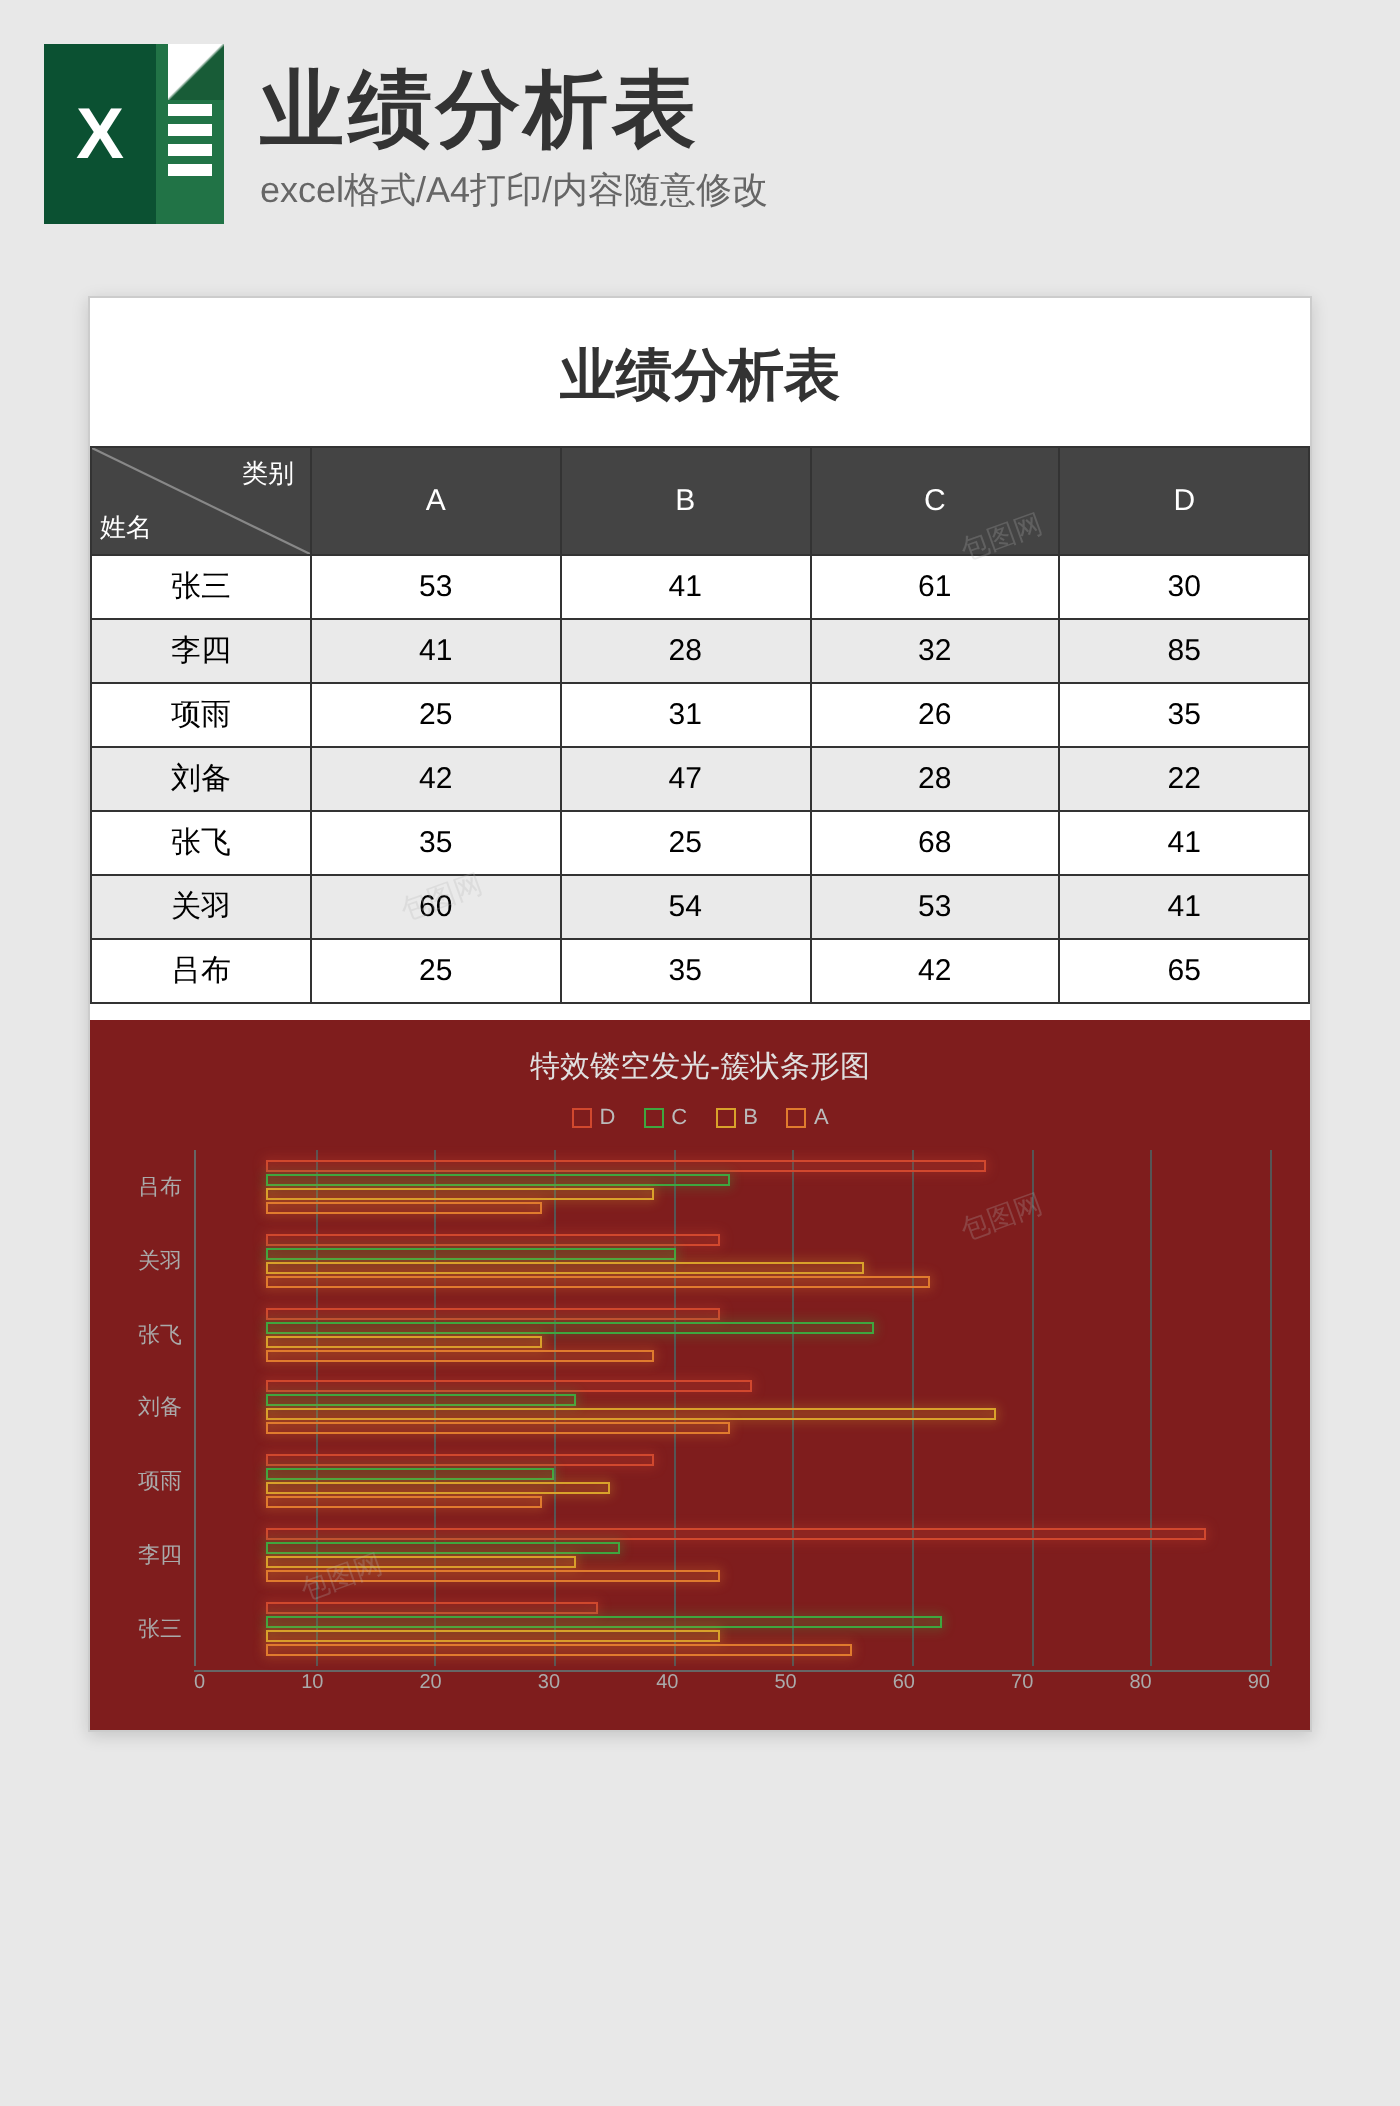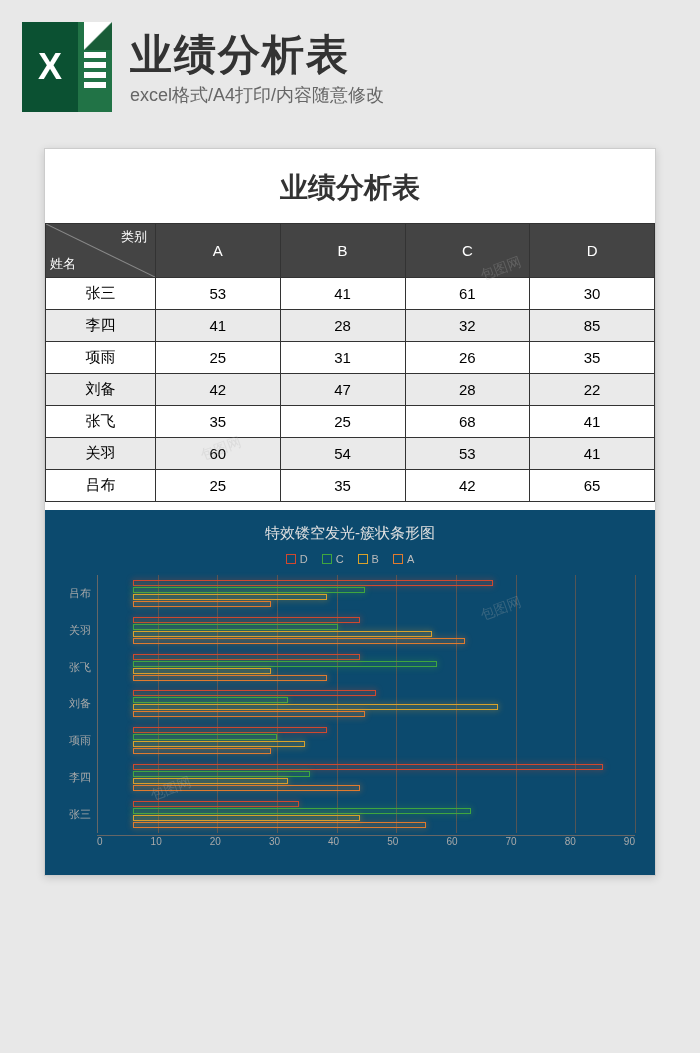--- a/index.html
+++ b/index.html
@@ -18,21 +18,21 @@
 .sheet-title{text-align:center;font-size:28px;font-weight:bold;color:#333;padding:20px 0 16px}
 table{width:100%;border-collapse:collapse}
 th,td{border:1px solid #333;text-align:center;font-size:15px;padding:6px 4px}
 thead th{background:#444;color:#fff;font-weight:normal;height:54px;position:relative}
 .diag-cell{background:#444;color:#fff;font-size:13px;position:relative;width:110px}
 .diag-cell .top{position:absolute;right:8px;top:4px}
 .diag-cell .bottom{position:absolute;left:4px;bottom:4px}
 .diag-cell svg{position:absolute;left:0;top:0;width:100%;height:100%}
 tbody tr:nth-child(even) td{background:#eaeaea}
 tbody tr:nth-child(odd) td{background:#fff}
-.chart-area{background:#0c4a6e;margin-top:8px;padding:14px 10px 20px;color:#ddd}
+.chart-area{background:#7f1d1d;margin-top:8px;padding:14px 10px 10px;color:#ddd}
 .chart-title{text-align:center;font-size:15px;color:#e0e0e0;margin-bottom:10px}
 .legend{display:flex;justify-content:center;gap:14px;font-size:11px;margin-bottom:10px}
 .legend span{display:flex;align-items:center;gap:4px;color:#bbb}
 .lg-box{width:10px;height:10px;border:1.5px solid;background:transparent}
 .plot{position:relative;height:280px;margin:0 6px}
 .y-axis{position:absolute;left:0;top:0;bottom:22px;width:34px;display:flex;flex-direction:column;justify-content:space-around;font-size:11px;color:#aaa;text-align:right;padding-right:4px}
 .grid{position:absolute;left:36px;right:4px;top:0;bottom:22px;border-left:1px solid #666}
 .grid-line{position:absolute;top:0;bottom:0;border-left:1px solid #555}
 .bars-group{position:absolute;left:36px;right:4px;display:flex;flex-direction:column;justify-content:center;gap:1px}
 .bars-group>div{height:6px;border:1px solid;box-sizing:border-box;filter:drop-shadow(0 0 3px currentColor)}

